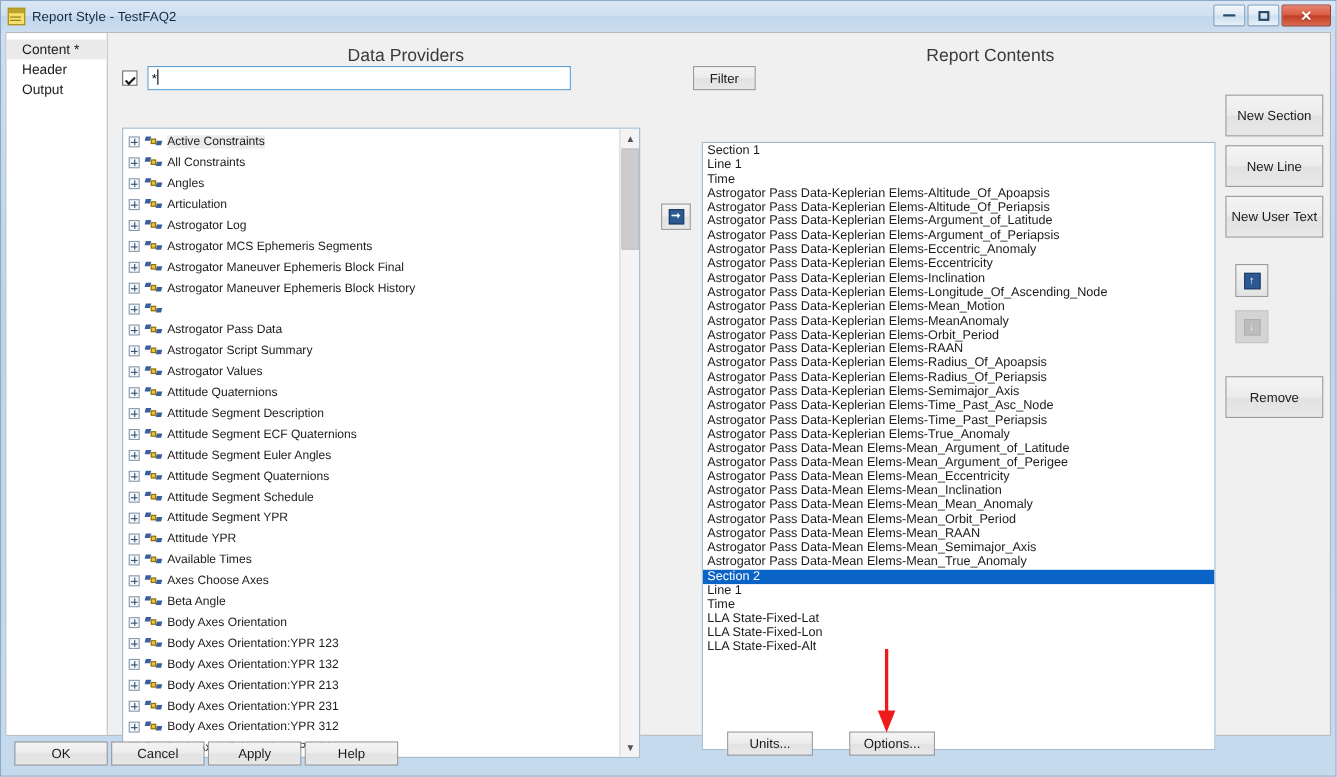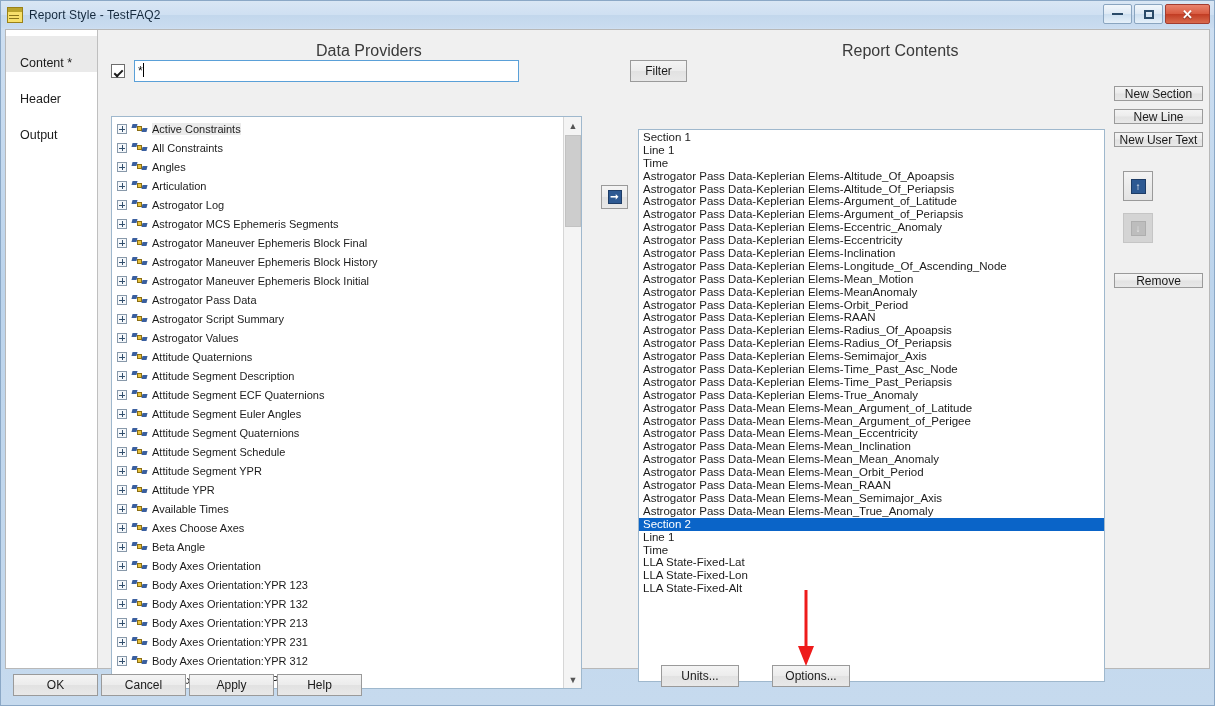--- a/index.html
+++ b/index.html
@@ -78,21 +78,21 @@
   
   #leftnav {
     position: absolute; left: 0; top: 0;
     width: 92px; height: 638px;
     background: #ffffff;
     border-right: 1px solid #bfbfbf;
     padding-top: 6px;
   }
   .navitem {
     font-size: 12.5px; color: #1b1b1b;
-    padding: 20px 4px 2px 14px;
+    padding: 2px 4px 2px 14px;
     white-space: nowrap; cursor: default;
   }
   .navitem.sel { background: #eaeaea; }
 
   
   .panel-label {
     position: absolute;
     font-size: 16px; color: #3a3a3a;
     white-space: nowrap;
   }
@@ -232,21 +232,21 @@
     padding-left: 2px;
     font-family: "Liberation Sans", sans-serif;
   }
   .rc-item.sel {
     background: #0a64c8; color: #ffffff;
     margin-left: -2px; padding-left: 4px; width: 465px;
   }
 
   
   #rightbtns { position: absolute; left: 1108px; top: 56px; width: 92px; }
-  #rightbtns .btn { width: 89px; height: 15px; margin-bottom: 8px; }
+  #rightbtns .btn { width: 89px; height: 38px; margin-bottom: 8px; }
   .sqbtn {
     width: 30px; height: 30px; margin-left: 9px;
     border: 1px solid #9a9a9a;
     background: linear-gradient(to bottom, #f4f4f4 0%, #ebebeb 50%, #e3e3e3 100%);
     display: flex; align-items: center; justify-content: center; cursor: default;
   }
   .sqbtn.disabled { background: #d4d4d4; border-color: #c5c5c5; }
   .arrgl {
     width: 15px; height: 15px; background: #2d5992;
     border: 1px solid #1d3c66; color: #fff;
@@ -392,21 +392,20 @@
             </span>
             <span class="lbl">Astrogator Maneuver Ephemeris Block History</span>
           </div>
           <div class="tree-item">
             <span class="plus"></span>
             <span class="sat">
               <span class="b1"></span>
               <span class="b2"></span>
               <span class="b3"></span>
             </span>
-            <span class="lbl">Astrogator Maneuver Ephemeris Block Initial</span>
           </div>
           <div class="tree-item">
             <span class="plus"></span>
             <span class="sat">
               <span class="b1"></span>
               <span class="b2"></span>
               <span class="b3"></span>
             </span>
             <span class="lbl">Astrogator Pass Data</span>
           </div>

